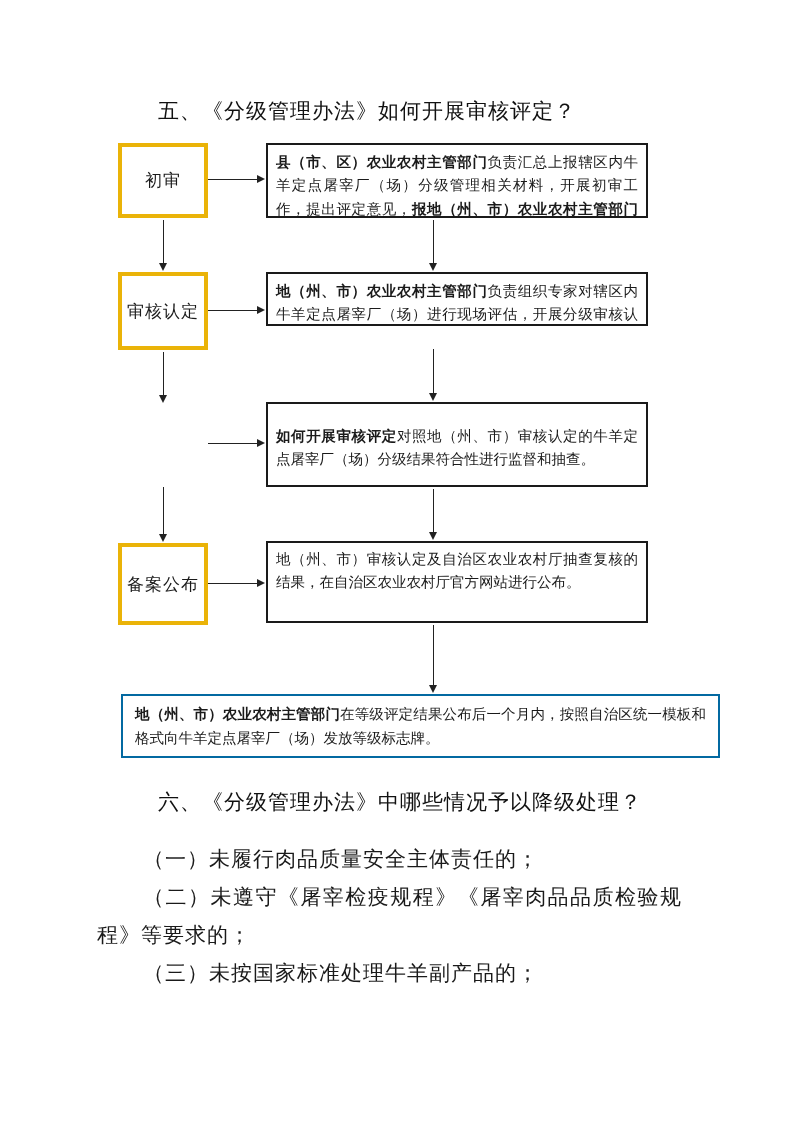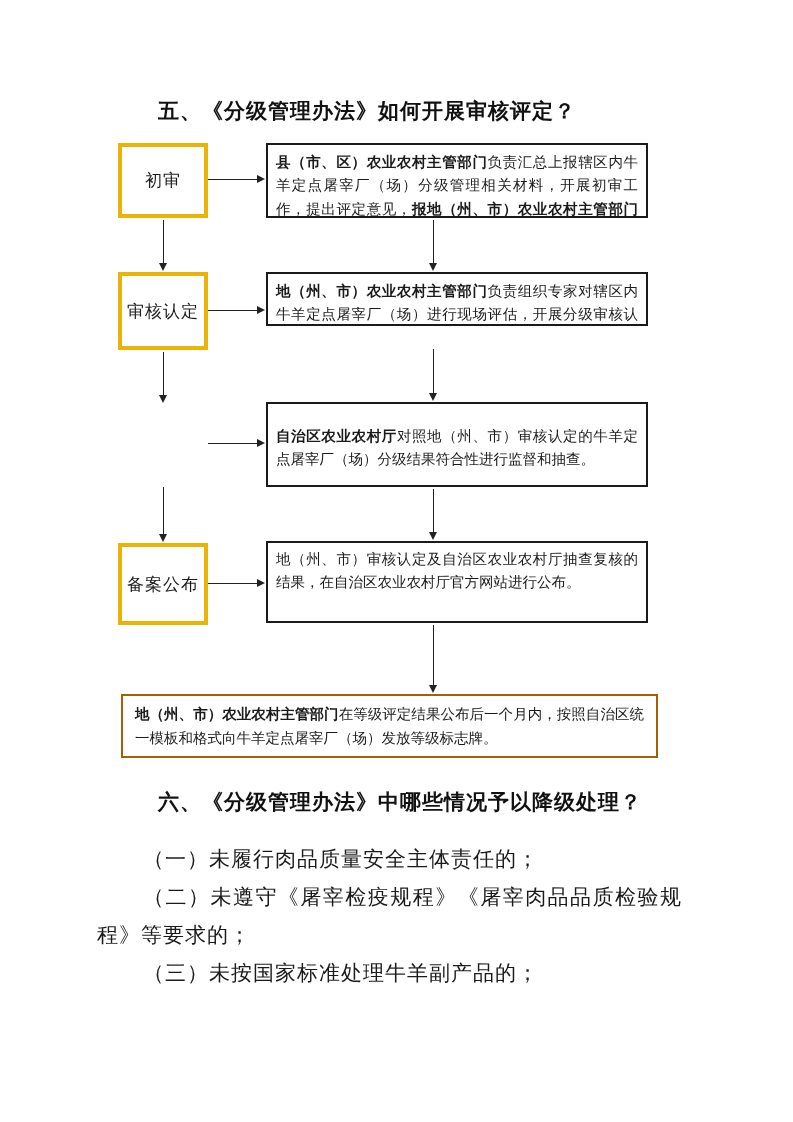--- a/index.html
+++ b/index.html
@@ -9,21 +9,21 @@
     height: 1122px;
     background: #ffffff;
     overflow: hidden;
     font-family: "DejaVu Serif", "Liberation Serif", serif;
     color: #1a1a1a;
   }
   .heading {
     position: absolute;
     left: 158px;
     font-family: "Liberation Sans", "DejaVu Sans", sans-serif;
-    font-weight: 700;
+    font-weight: 400;
     font-size: 21px;
     letter-spacing: 1px;
     white-space: nowrap;
     color: #111111;
   }
   
   .stage-box {
     position: absolute;
     left: 118px;
     width: 90px;
@@ -49,23 +49,23 @@
     text-align: justify;
     background: #ffffff;
     overflow: hidden;
   }
   .desc-box .b, .final-box .b { font-weight: 700; }
   .desc-pad { padding-top: 20px; }
   .final-box {
     position: absolute;
     left: 121px;
     top: 694px;
-    width: 537px;
+    width: 599px;
     height: 64px;
-    border: 2px solid #a16207;
+    border: 2px solid #0369a1;
     box-sizing: border-box;
     padding: 6px 12px;
     font-size: 14.5px;
     line-height: 24px;
     text-align: justify;
     background: #ffffff;
     overflow: hidden;
   }
   
   .va { position: absolute; width: 0; border-left: 1.6px solid #222222; }
@@ -121,21 +121,21 @@
   </div>
   <div class="desc-box" style="top:272px; height:54px;">
     <span class="b">地（州、市）农业农村主管部门</span><span>负责组织专家对辖区内牛羊定点屠宰厂（场）进行现场评估，开展分级审核认定。</span>
   </div>
   <div class="ha" style="top:310px; left:208px; width:50px;"></div>
 
   <div class="va" style="top:352px; left:163px; height:44px;"></div>
   <div class="va" style="top:349px; left:433px; height:45px;"></div>
 
   <div class="desc-box desc-pad" style="top:402px; height:85px;">
-    <span class="b">自治区农业农村厅</span><span>对照地（州、市）审核认定的牛羊定点屠宰厂（场）分级结果符合性进行监督和抽查。</span>
+    <span class="b">如何开展审核评定</span><span>对照地（州、市）审核认定的牛羊定点屠宰厂（场）分级结果符合性进行监督和抽查。</span>
   </div>
   <div class="ha" style="top:443px; left:208px; width:50px;"></div>
 
   <div class="va" style="top:487px; left:163px; height:48px;"></div>
   <div class="va" style="top:489px; left:433px; height:44px;"></div>
 
   <div class="stage-box" style="top:543px; height:82px;">
     <span>备案公布</span>
   </div>
   <div class="desc-box" style="top:541px; height:82px;">

